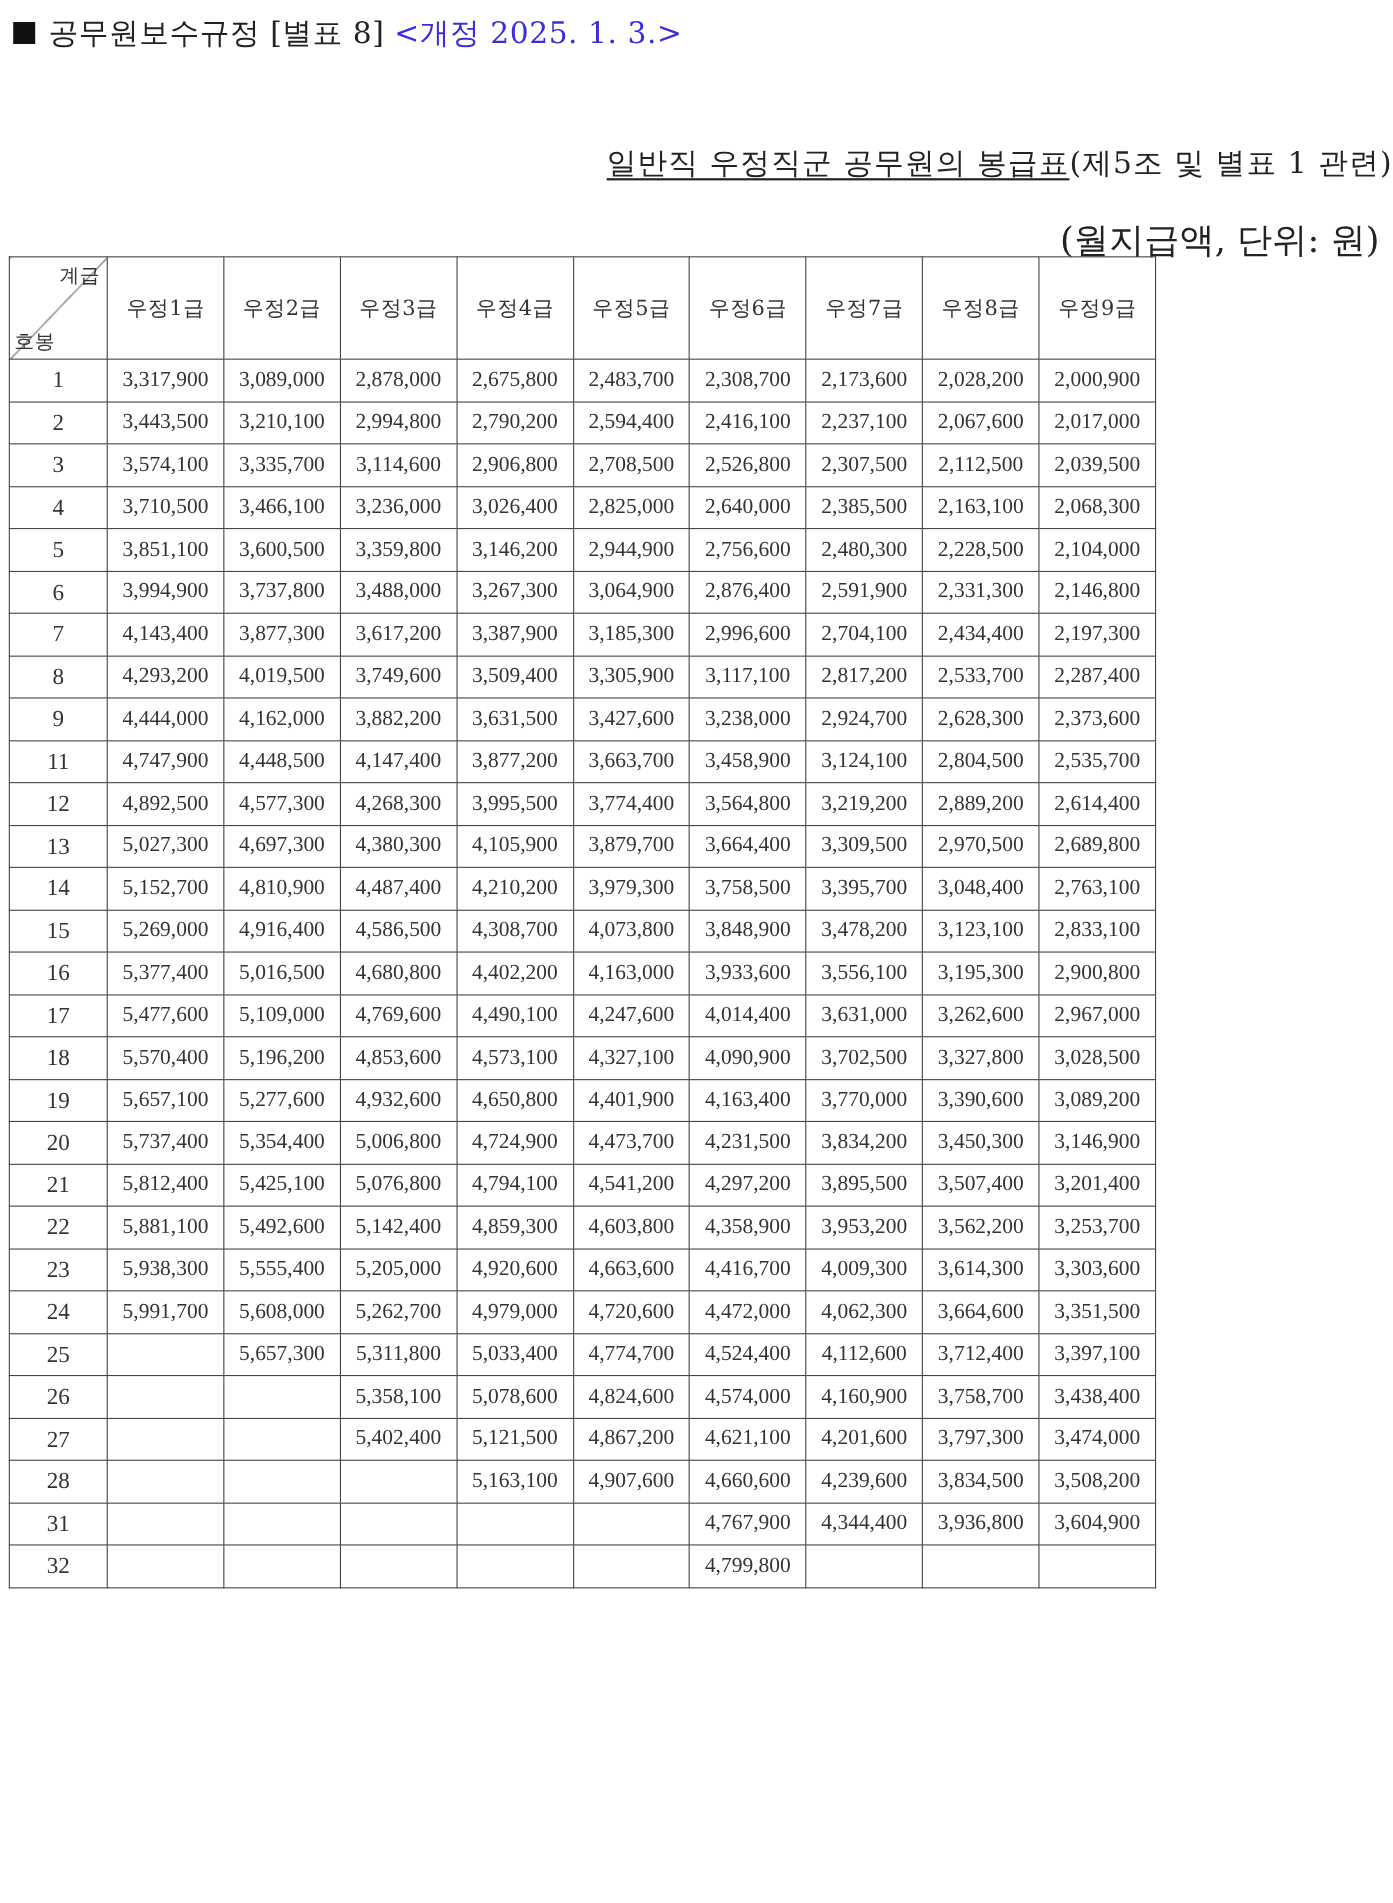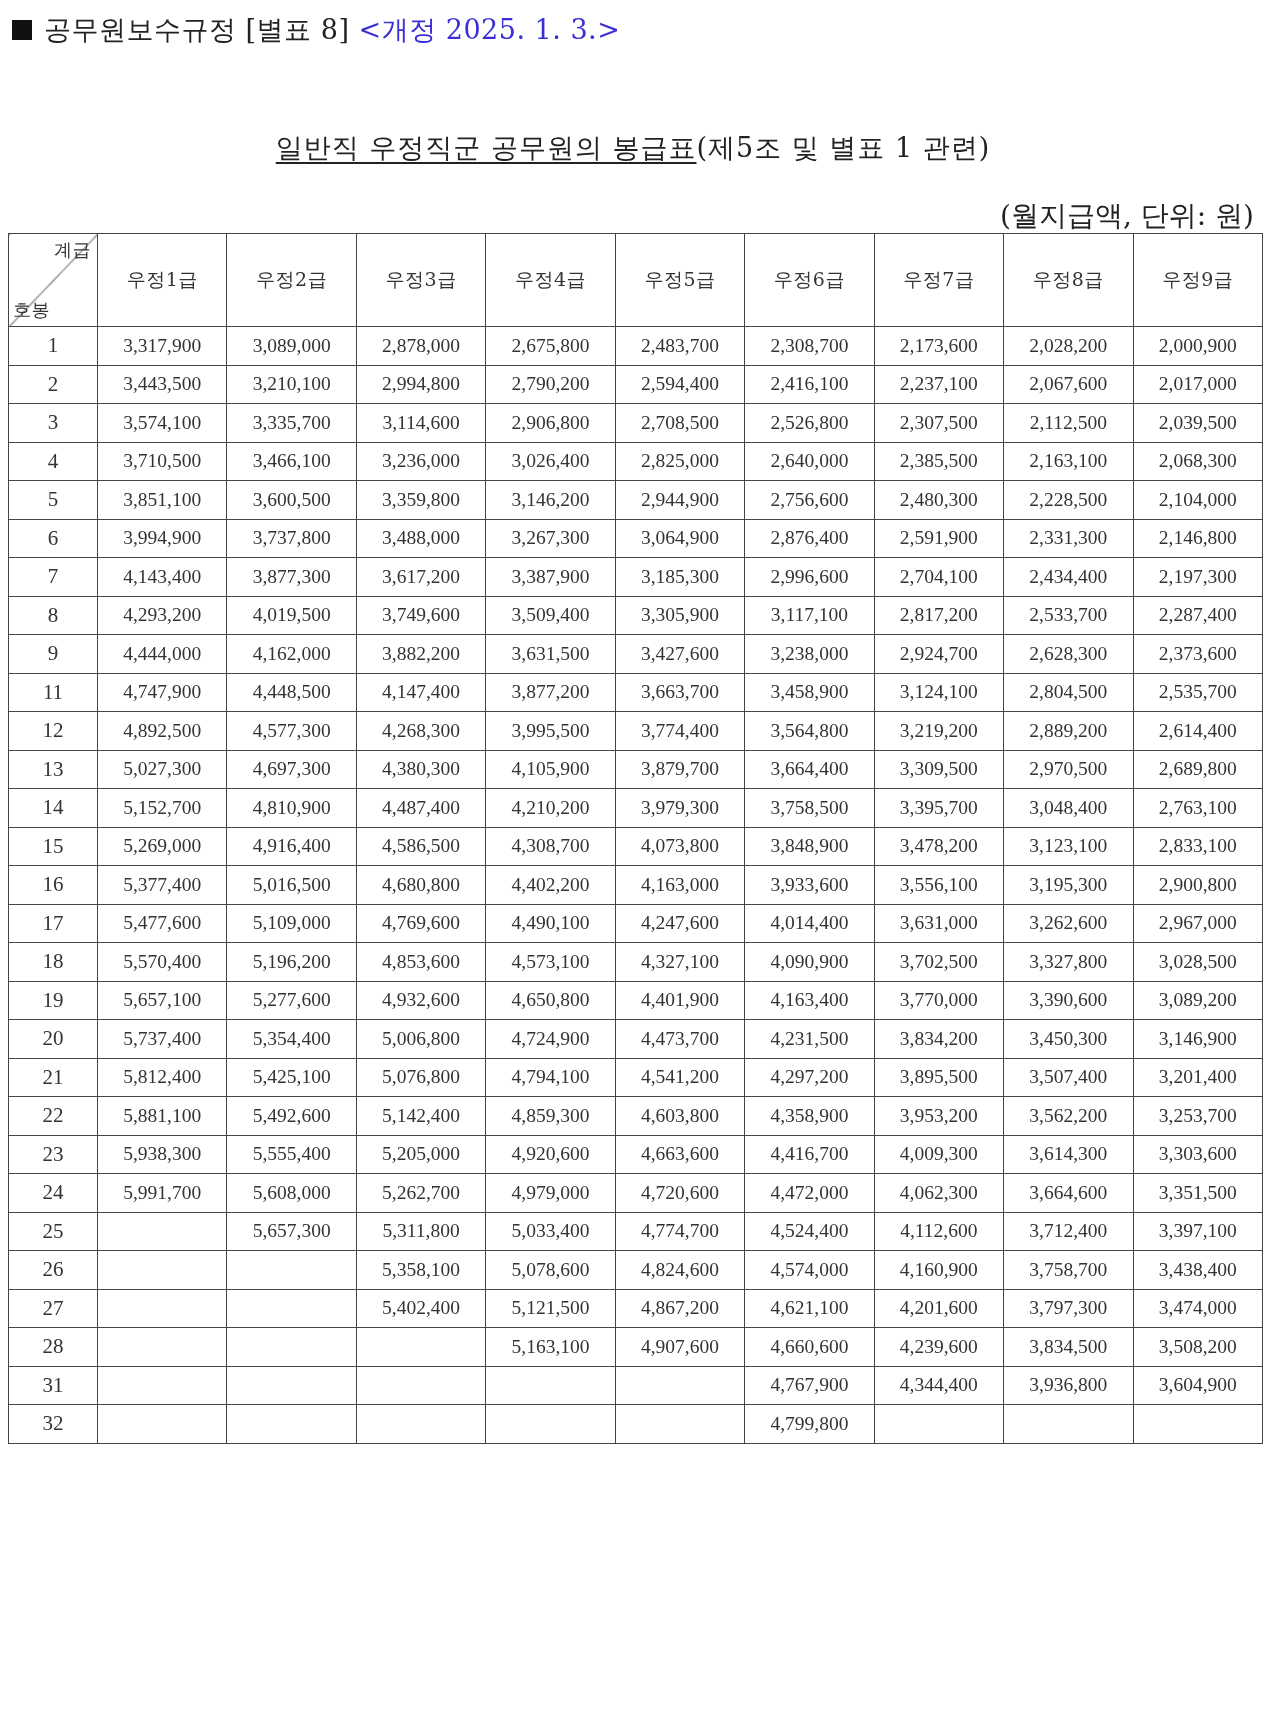--- a/index.html
+++ b/index.html
@@ -32,42 +32,42 @@
       vertical-align: -1px;
     }
     .header-line .revision {
       color: #3a2fd6;
     }
     .title {
       position: absolute;
       left: 0;
       right: 0;
       top: 130px;
-      text-align: center;
+      text-align: right;
       font-size: 27px;
       letter-spacing: 1px;
       white-space: nowrap;
     }
     .title .underlined {
       text-decoration: underline;
       text-underline-offset: 5px;
     }
     .unit-note {
       position: absolute;
       right: 122px;
       top: 197px;
-      font-size: 28px;
+      font-size: 32px;
       white-space: nowrap;
     }
     .unit-note { right: 12px; }
     table.pay {
       position: absolute;
       left: 8px;
       top: 233px;
-      width: 1255px;
+      width: 1043px;
       border-collapse: collapse;
       table-layout: fixed;
       font-family: "Liberation Serif", "DejaVu Serif", serif;
       font-size: 19.5px;
       color: #333;
     }
     table.pay td, table.pay th {
       border: 1.5px solid #444;
       text-align: center;
       padding: 0;

